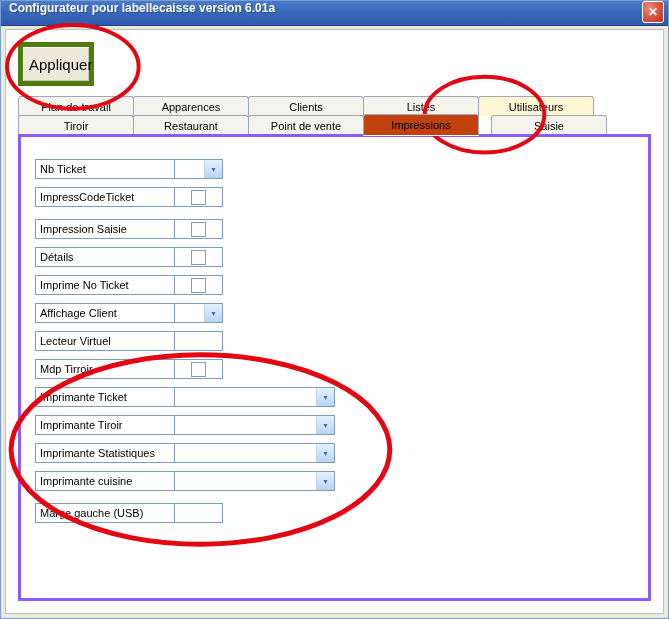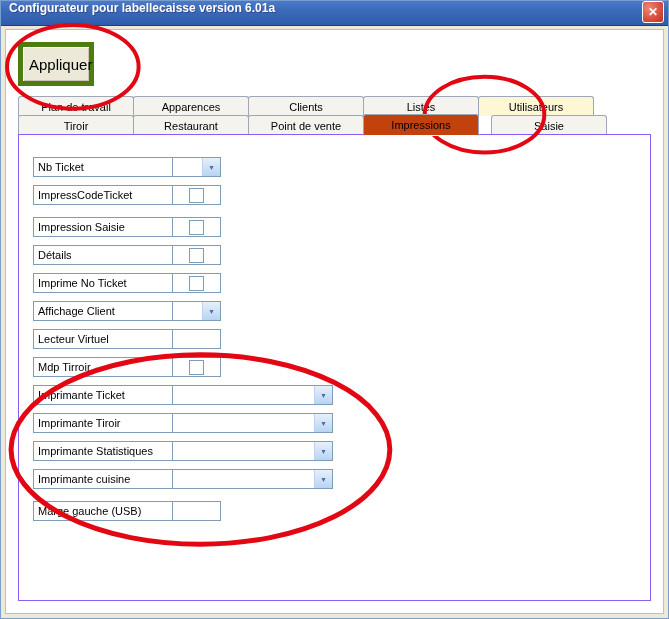--- a/index.html
+++ b/index.html
@@ -8,21 +8,21 @@
   .titlebar .title{flex:1;font-size:12px;text-shadow:1px 1px 0 rgba(0,0,0,0.25)}
   .close-btn{width:20px;height:20px;border:1px solid #fff;border-radius:3px;background:radial-gradient(circle at 30% 30%,#f08576,#d64d38 60%,#b53323);display:flex;align-items:center;justify-content:center;color:#fff;font-weight:bold;font-size:12px;line-height:1;cursor:pointer}
   .client{position:absolute;top:24px;left:0;right:0;bottom:0;background:#fff;border:1px solid #bfbfbf;margin:4px;box-sizing:border-box}
   .apply-btn{position:absolute;top:12px;left:12px;width:76px;height:44px;border:5px solid #4d7c0f;background:#ece9d8;box-shadow:inset 1px 1px 0 #fff,inset -1px -1px 0 #c9c6b9;cursor:pointer;font-size:15px}
   .tabs{position:absolute;top:66px;left:12px;right:12px;height:38px}
   .tab-row{display:flex;height:19px}
   .tab{flex:0 0 auto;min-width:94px;padding:0 10px;height:19px;border:1px solid #9da7b8;border-bottom:none;border-top-left-radius:3px;border-top-right-radius:3px;background:#f4f3ee;display:flex;align-items:center;justify-content:center;margin-right:-1px;cursor:pointer;position:relative;white-space:nowrap}
   .tab.highlight{background:#fef7d6}
   .tab.active{background:#c2410c;z-index:3;height:20px;margin-top:-1px;border-bottom:1px solid #fff}
   .tab.spacer{flex:0 0 14px;min-width:0;padding:0;border:none;background:transparent}
-  .tabpage{position:absolute;top:104px;left:12px;right:12px;bottom:12px;border:1px solid #8b5cf6;background:#fff;padding:22px 14px}
+  .tabpage{position:absolute;top:104px;left:12px;right:12px;bottom:12px;border:3px solid #8b5cf6;background:#fff;padding:22px 14px}
   
   .field{display:flex;align-items:center;margin-bottom:8px}
   .field.gap{margin-top:12px}
   .label-box{width:140px;height:20px;border:1px solid #7f9db9;display:flex;align-items:center;padding:0 4px;box-sizing:border-box;background:#fff}
   .combo{width:48px;height:20px;border:1px solid #7f9db9;border-left:none;display:flex;box-sizing:border-box;background:#fff}
   .combo .val{flex:1}
   .combo .arrow{width:17px;border-left:1px solid #bcd2ee;background:linear-gradient(to bottom,#e6f0fb,#b9d4f4);display:flex;align-items:center;justify-content:center;font-size:8px;color:#4a6ea9;cursor:pointer}
   .chk-cell{width:48px;height:20px;border:1px solid #7f9db9;border-left:none;display:flex;align-items:center;justify-content:center;box-sizing:border-box;background:#fff}
   .chk{width:13px;height:13px;border:1px solid #7f9db9;background:#fff;cursor:pointer}
   .text-cell{width:48px;height:20px;border:1px solid #7f9db9;border-left:none;box-sizing:border-box;background:#fff}

